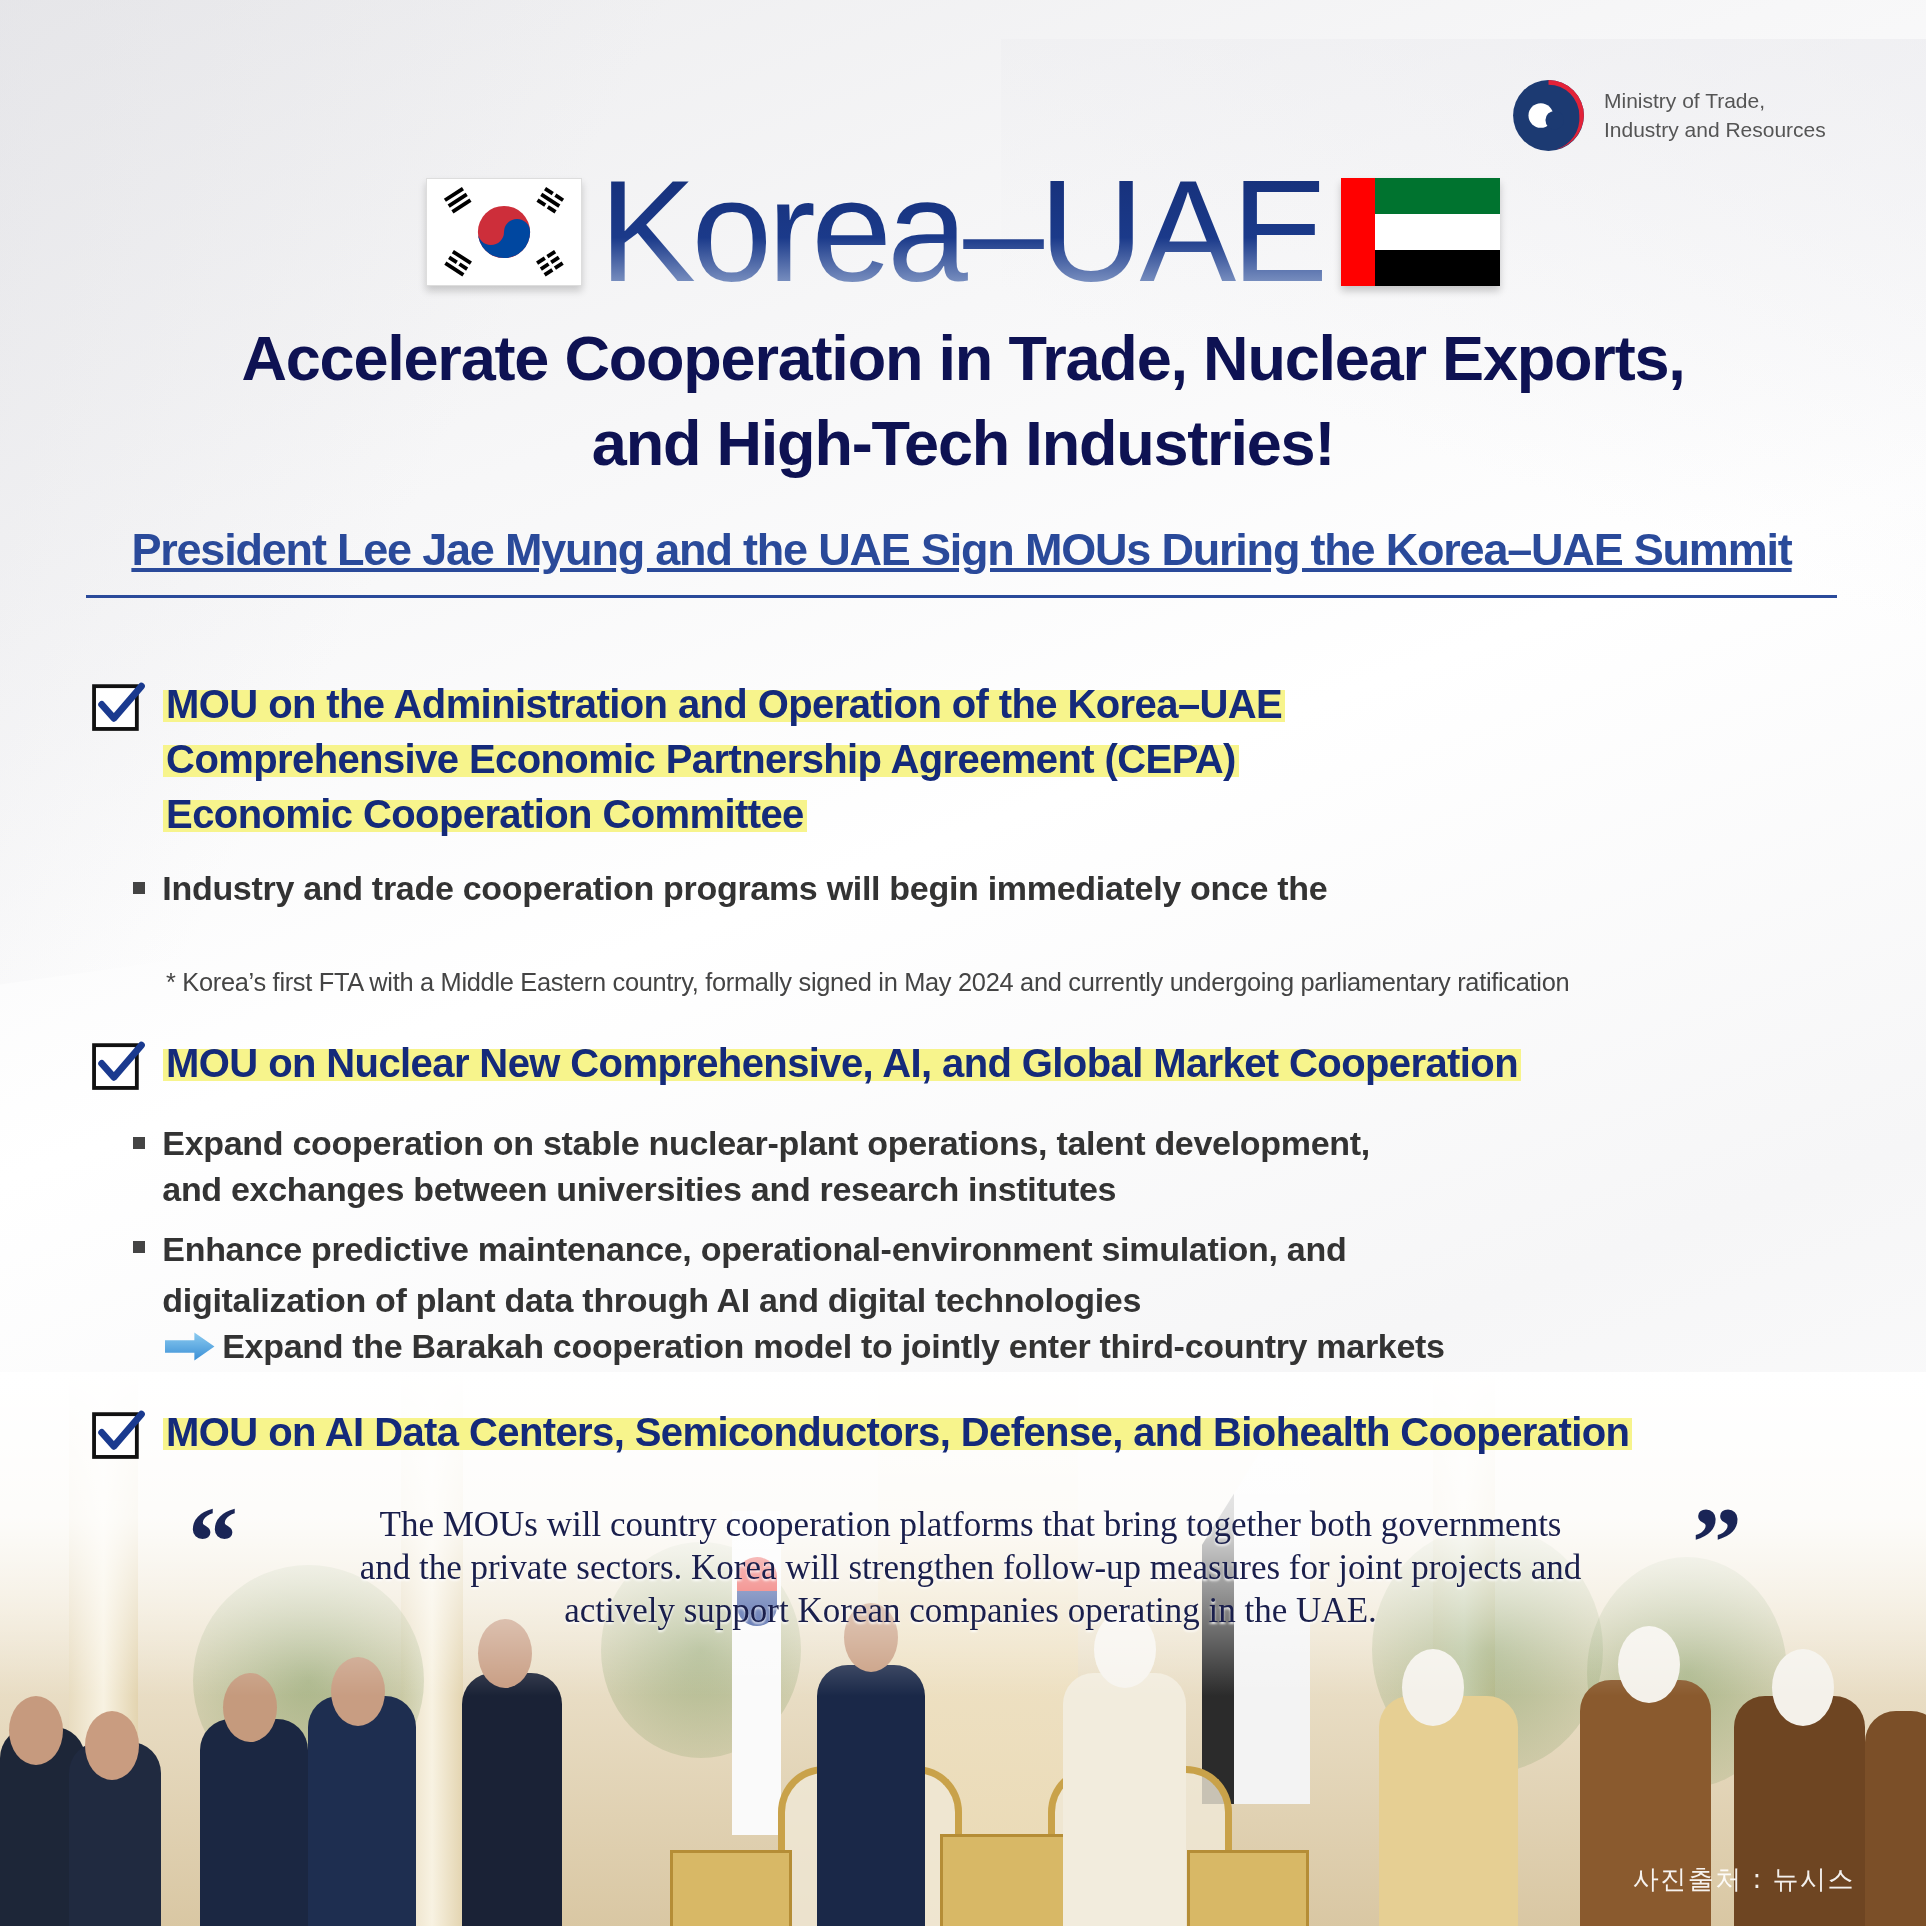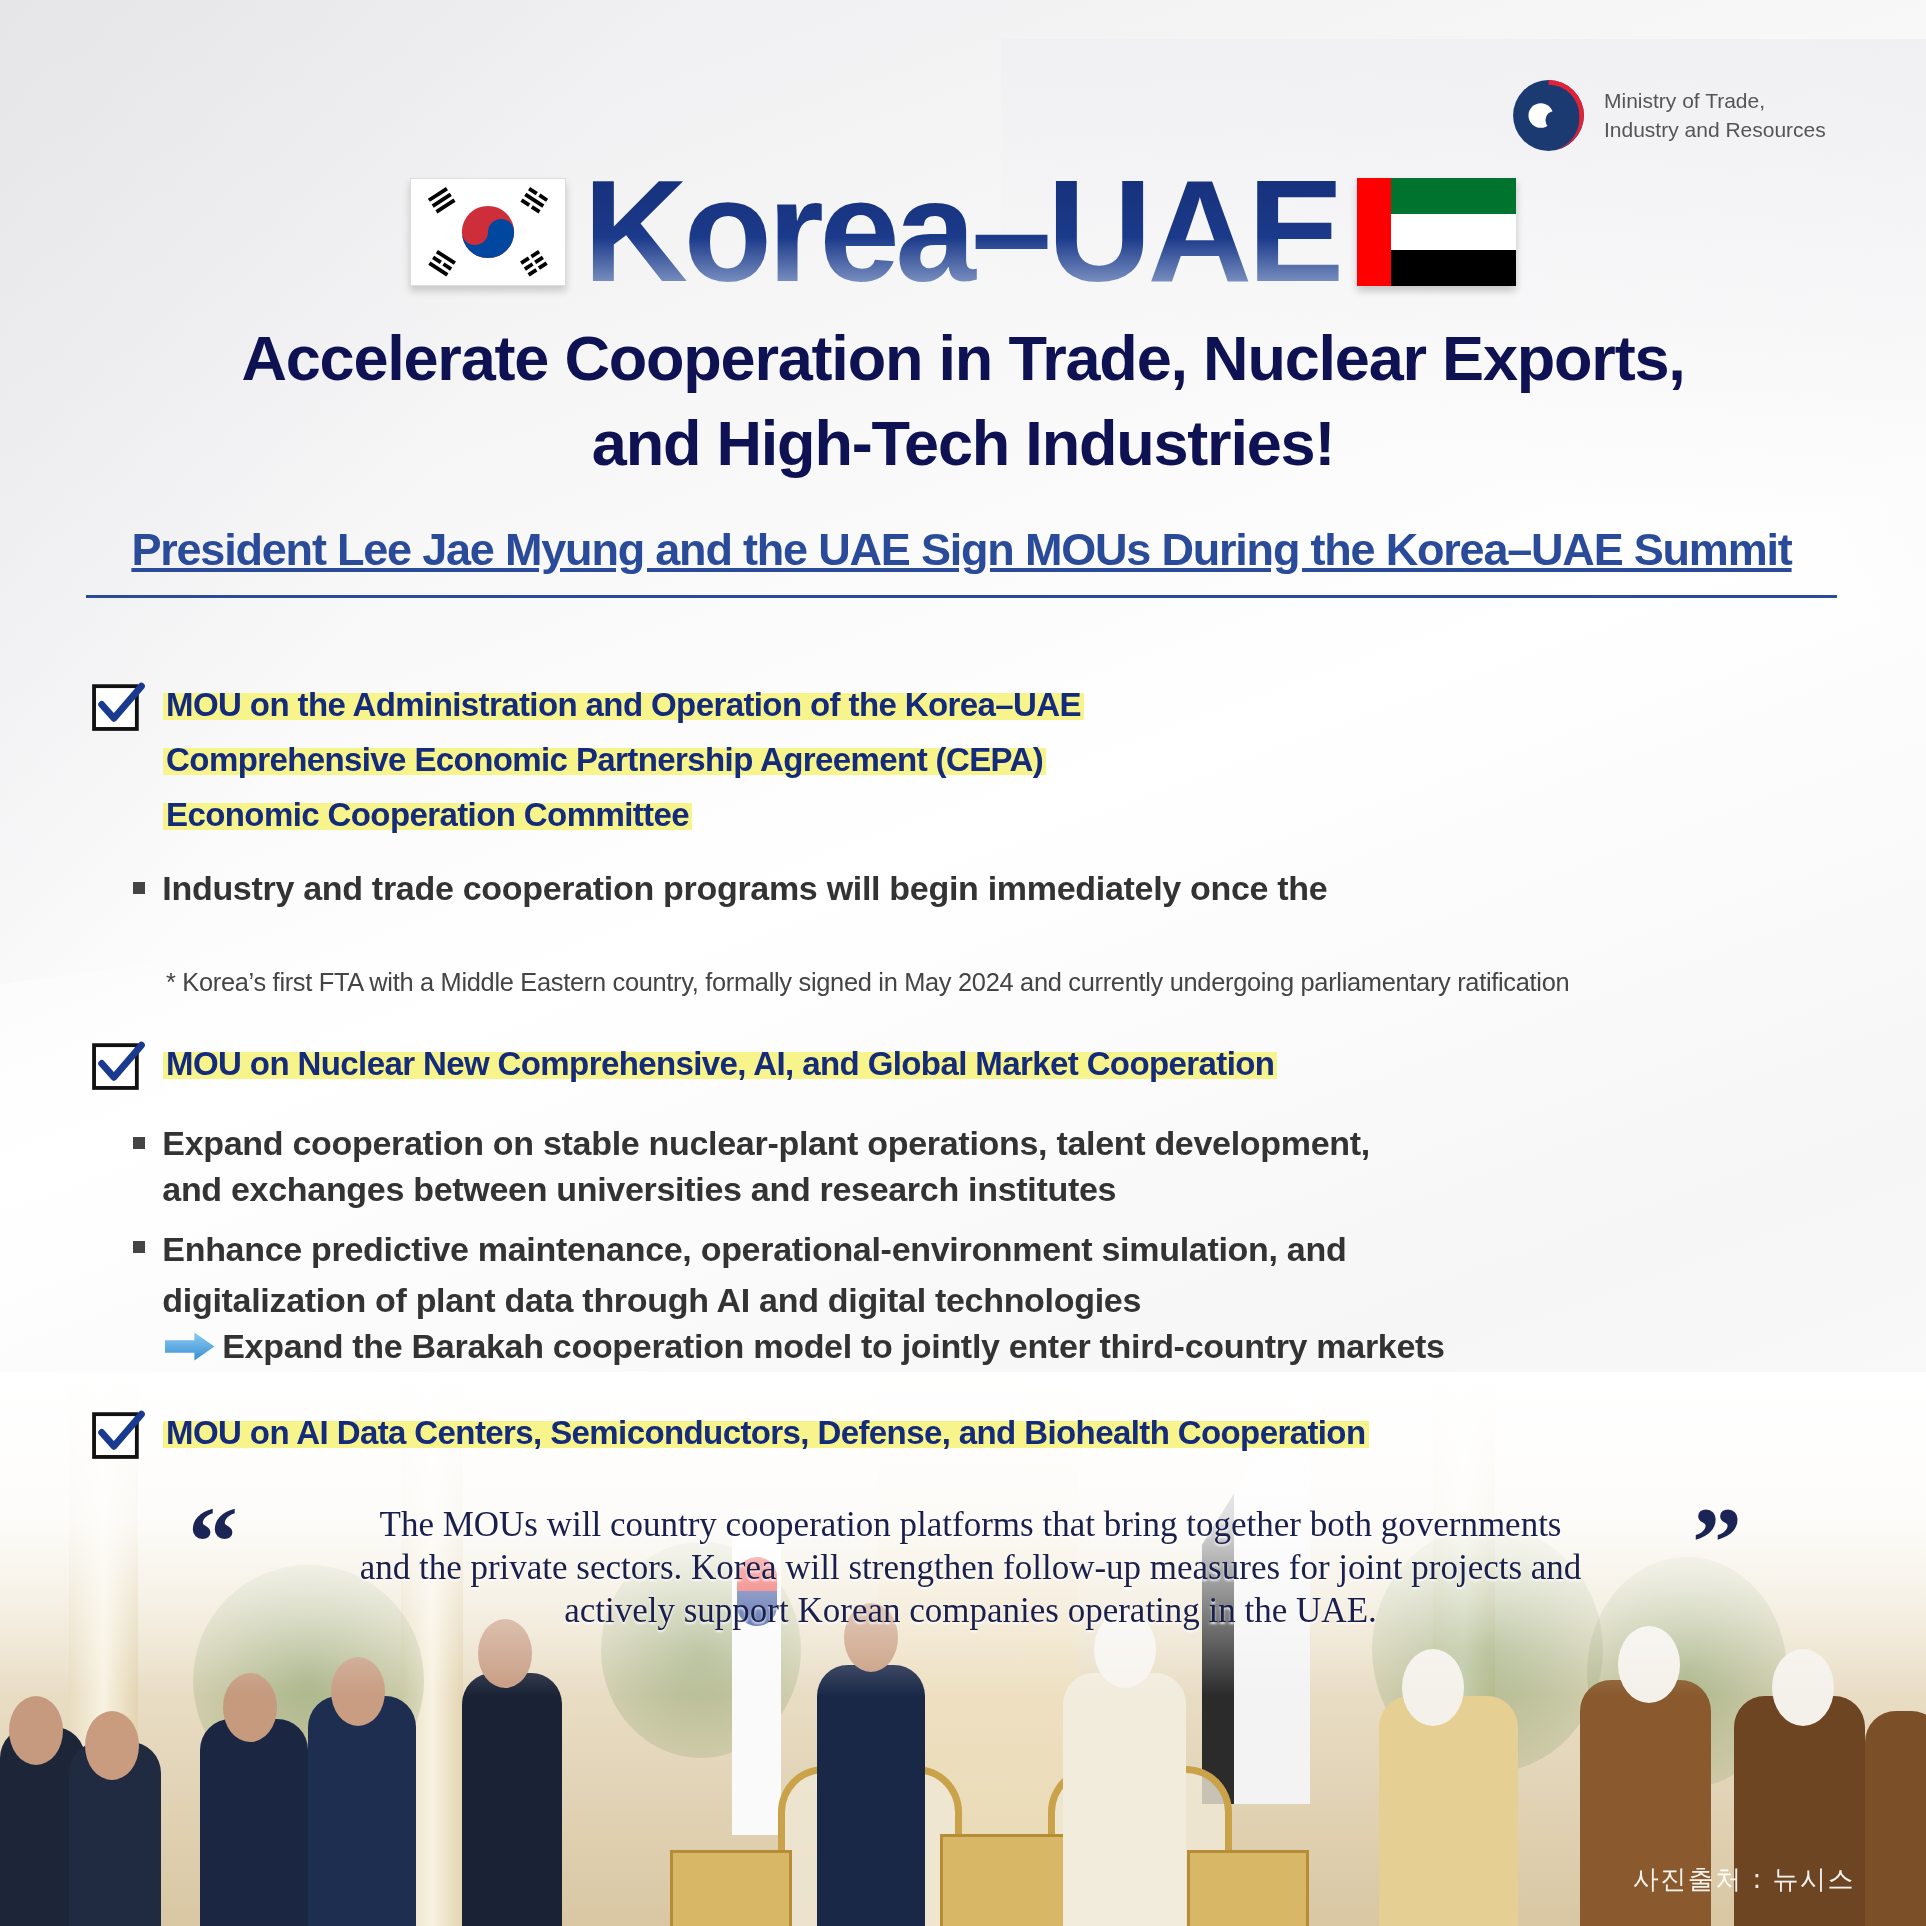--- a/index.html
+++ b/index.html
@@ -24,40 +24,40 @@
   .ministry-text { font-size: 21px; color: #555; line-height: 28.5px; }
 
   
   .headline { position: absolute; top: 170px; left: 0; width: 1926px; display: flex; justify-content: center; align-items: center; gap: 17px; }
   .kr-flag { width: 154px; height: 106px; background: #fff; border: 1.5px solid #ddd; box-shadow: 0 4.6px 7.7px rgba(0,0,0,0.18); position: relative; }
   .uae-flag { width: 159px; height: 108px; display: flex; box-shadow: 0 4.6px 7.7px rgba(0,0,0,0.2); }
   .uae-red { width: 34px; background: #ff0000; }
   .uae-stripes { flex: 1; display: flex; flex-direction: column; }
   .uae-stripes div { flex: 1; }
   .headline-text {
-    font-size: 145px; font-weight: 700; letter-spacing: -4.6px; line-height: 123px;
+    font-size: 145px; font-weight: 400; letter-spacing: -4.6px; line-height: 123px;
     background: linear-gradient(to bottom, #16307a 0%, #1b3a8a 55%, #8fa3cc 100%);
     -webkit-background-clip: text; background-clip: text; color: transparent;
   }
 
   .title {
     position: absolute; top: 316px; left: 0; width: 1926px; text-align: center;
     font-size: 63px; font-weight: 700; color: #0e1253; line-height: 85px; letter-spacing: -1.2px;
   }
 
   .subtitle {
     position: absolute; top: 524px; left: 86px; width: 1751px; text-align: center;
     font-size: 45px; font-weight: 700; color: #2a4a9a; letter-spacing: -1.2px; text-decoration: underline;
   }
   .subtitle-rule { position: absolute; top: 595px; left: 86px; width: 1751px; height: 3.1px; background: #2a4a9a; }
 
   
   .mou { position: absolute; left: 91px; display: flex; align-items: flex-start; }
   .checkbox { width: 55px; height: 55px; margin-right: 17px; flex: none; }
-  .mou-title { font-size: 33px; font-weight: 700; color: #142a7a; line-height: 55px; letter-spacing: -0.6px; }
+  .mou-title { font-size: 40px; font-weight: 700; color: #142a7a; line-height: 55px; letter-spacing: -0.6px; }
   .hl { background: linear-gradient(to bottom, transparent 18%, #f7f48c 18%, #f7f48c 92%, transparent 92%); padding: 0 3.1px; }
 
   .bullet { position: absolute; left: 133px; display: flex; }
   .bullet-mark { width: 12.3px; height: 12.3px; background: #444; margin-top: 17px; margin-right: 17px; flex: none; }
   .bullet-text { font-size: 34px; color: #333; line-height: 46px; letter-spacing: -0.3px; font-weight: 700; }
   .bullet-text div { }
   .footnote { position: absolute; left: 166px; font-size: 25.4px; color: #444; letter-spacing: -0.3px; }
   .arrow-line { position: absolute; left: 165px; display: flex; align-items: center; font-size: 34px; font-weight: 700; color: #333; letter-spacing: -0.3px; }
   .arrow-icon { width: 51px; height: 31px; margin-right: 6.2px; }
 

